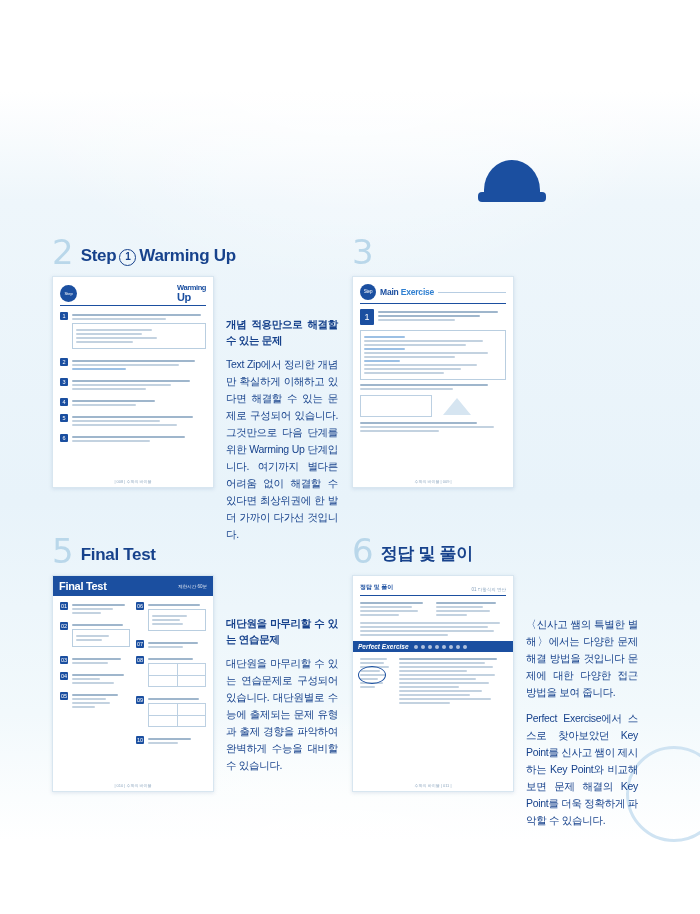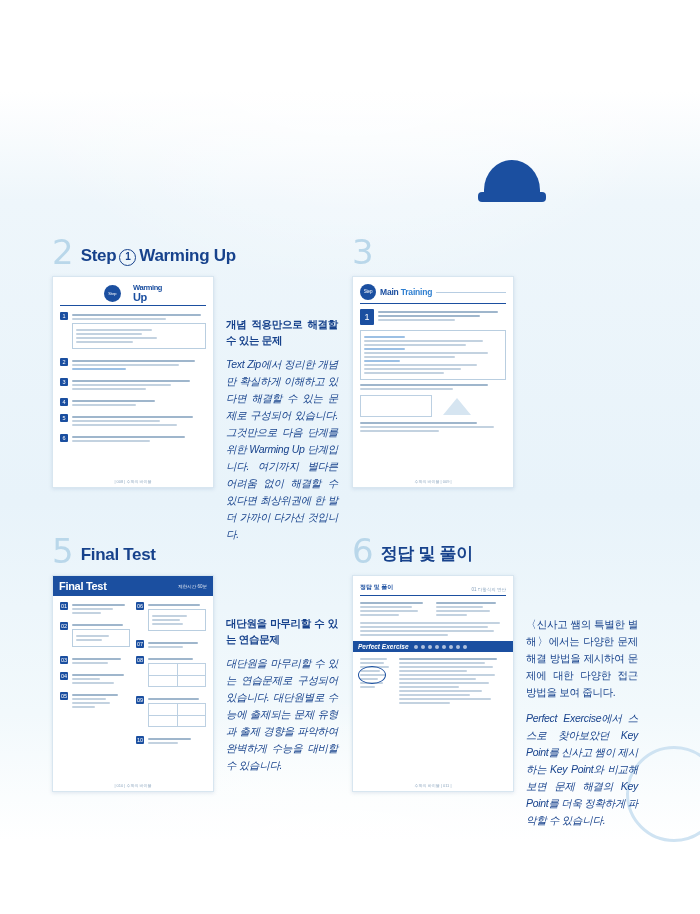--- a/index.html
+++ b/index.html
@@ -201,27 +201,27 @@
     text-align: justify;
     margin-top: 41px;
   }
   .copy .lead {
     font-weight: bold;
     display: block;
     margin-bottom: 7px;
     line-height: 1.5;
   }
   .copy p { margin: 0 0 9px 0; }
-  .copy p:last-child { margin-bottom: 0; font-style: italic; }
+  .copy p:last-child { margin-bottom: 0; }
 
   
   .wu-head {
     display: flex;
     align-items: center;
-    justify-content: center;
+    justify-content: space-between;
     gap: 12px;
     border-bottom: 1.6px solid #1b4fa0;
     padding-bottom: 2px;
     margin-bottom: 6px;
   }
   .wu-badge {
     width: 17px; height: 17px; border-radius: 50%;
     background: #1b4fa0; flex: none;
     color: #fff; font-size: 4px; line-height: 17px; text-align: center;
   }
@@ -411,21 +411,21 @@
       <span class="sec-num">3</span>
     </div>
 
     <div class="sec-body">
       <div class="thumb" style="width:160px; height:210px;">
         <div class="thumb-inner">
           <div class="badge-head">
             <span class="badge-dot">Step</span>
             <span class="badge-label">
               <span>Main</span>
-              <span class="num">Training</span>
+              <span class="num">Exercise</span>
             </span>
             <span class="head-rule"></span>
           </div>
 
           <div style="display:flex; gap:4px; margin-bottom:5px;">
             <span style="width:14px;height:16px;background:#1b4fa0;color:#fff;font-size:9px;line-height:16px;text-align:center;flex:none;border-radius:1px;">1</span>
             <div style="flex:1">
               <div class="ln dk" style="width:94%"></div>
               <div class="ln dk" style="width:80%"></div>
               <div class="ln" style="width:60%"></div>
@@ -660,19 +660,19 @@
                 <div class="ln" style="width:48%"></div>
               </div>
             </div>
           </div>
 
           <div class="page-foot">수학의 바이블 | 011 |</div>
         </div>
       </div>
 
       <div class="copy">
-        <p>〈신사고 쌤의 특별한 별해〉에서는 다양한 문제 해결 방법을 제시하여 문제에 대한 다양한 접근 방법을 보여 줍니다.</p>
+        <p>〈신사고 쌤의 특별한 별해〉에서는 다양한 문제 해결 방법을 것입니다 문제에 대한 다양한 접근 방법을 보여 줍니다.</p>
         <p>Perfect Exercise에서 스스로 찾아보았던 Key Point를 신사고 쌤이 제시하는 Key Point와 비교해 보면 문제 해결의 Key Point를 더욱 정확하게 파악할 수 있습니다.</p>
       </div>
     </div>
   </div>
 
 </div>
 
 </body></html>

